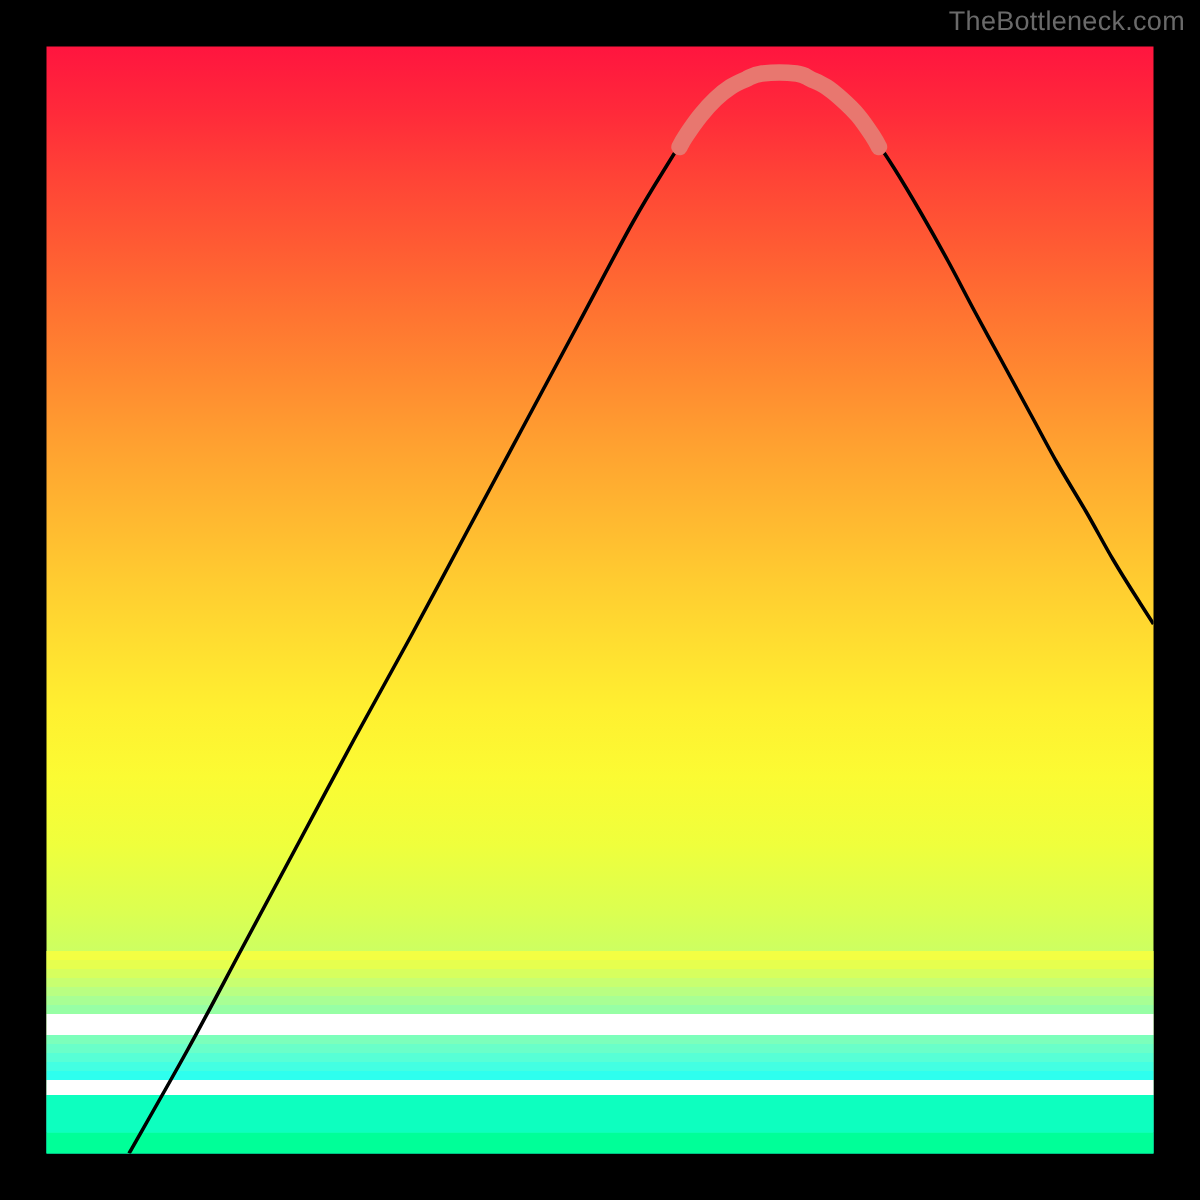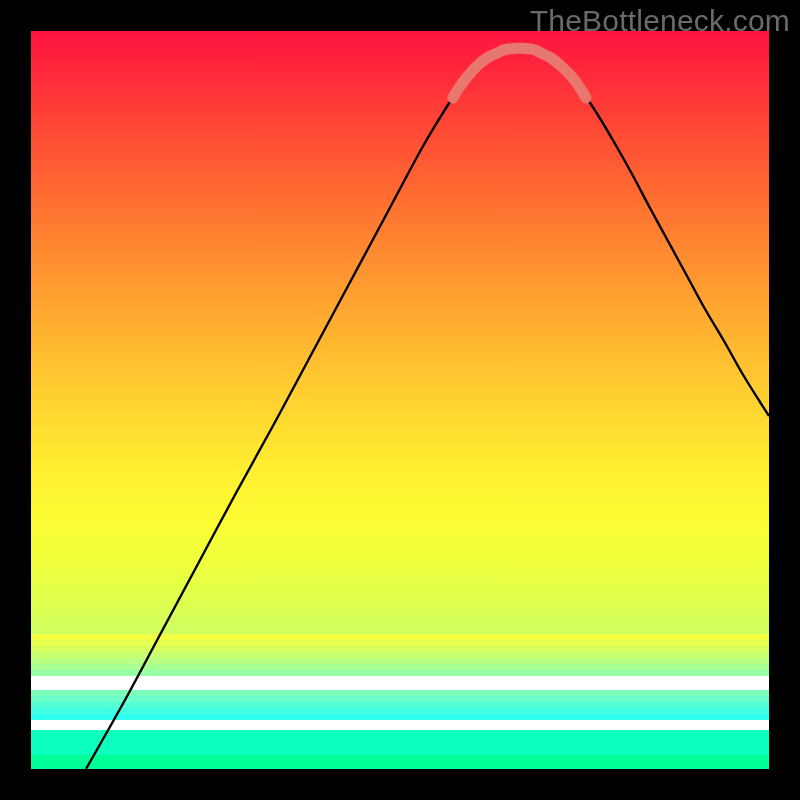--- a/index.html
+++ b/index.html
@@ -61,21 +61,21 @@
     left: 0;
     top: 0;
     width: 100%;
     height: 100%;
   }
   .watermark {
     position: absolute;
     top: 4px;
     right: 10px;
     color: #6a6a6a;
-    font-size: 30px;
+    font-size: 18px;
     letter-spacing: 0.2px;
     user-select: none;
   }
 </style>
 </head>
 <body>
 
 <div class="frame">
 
   <div class="plot-area">

